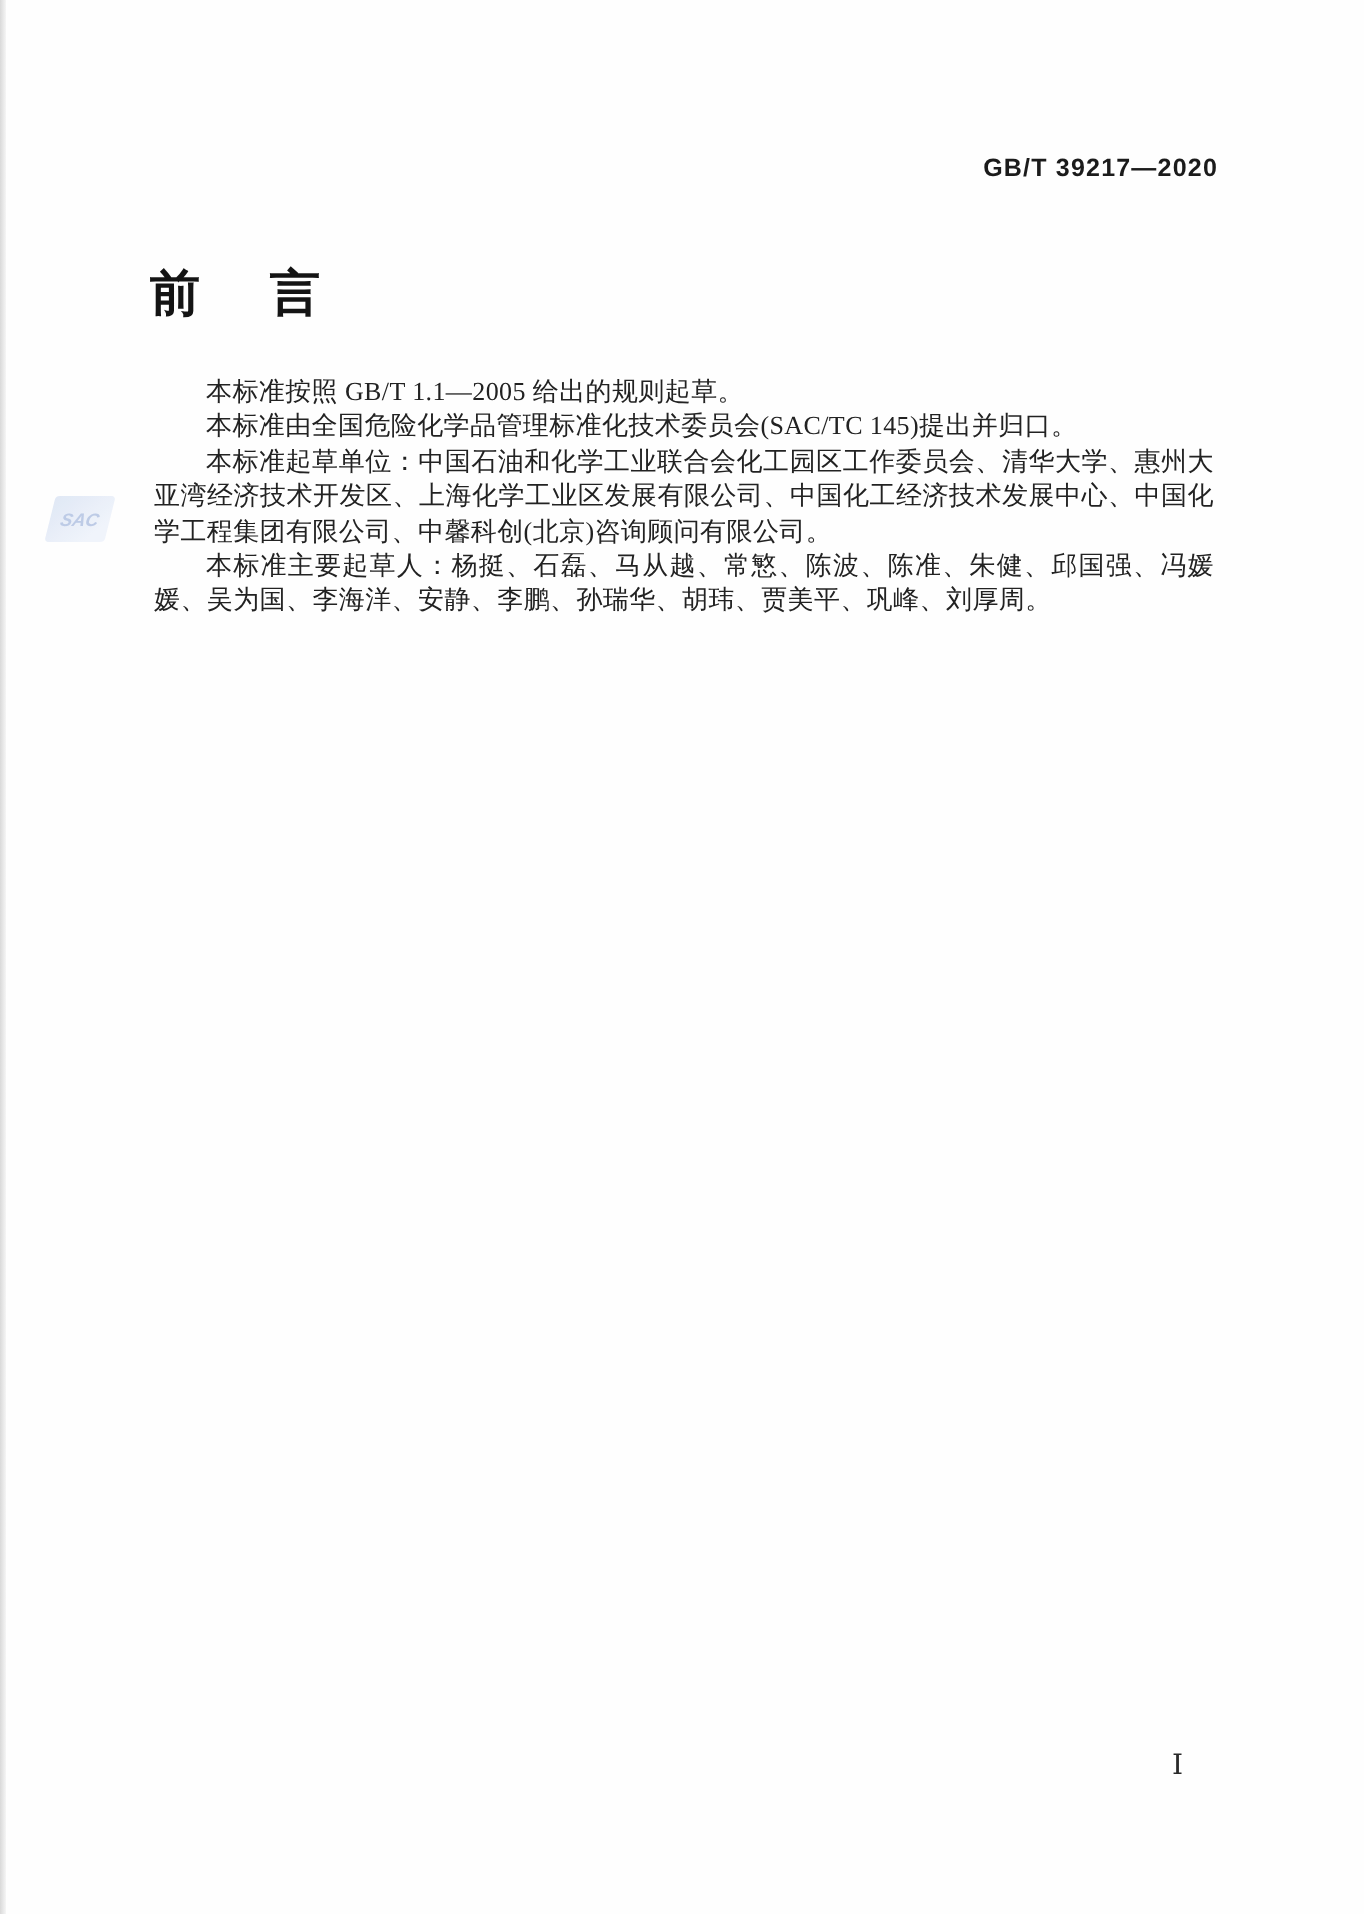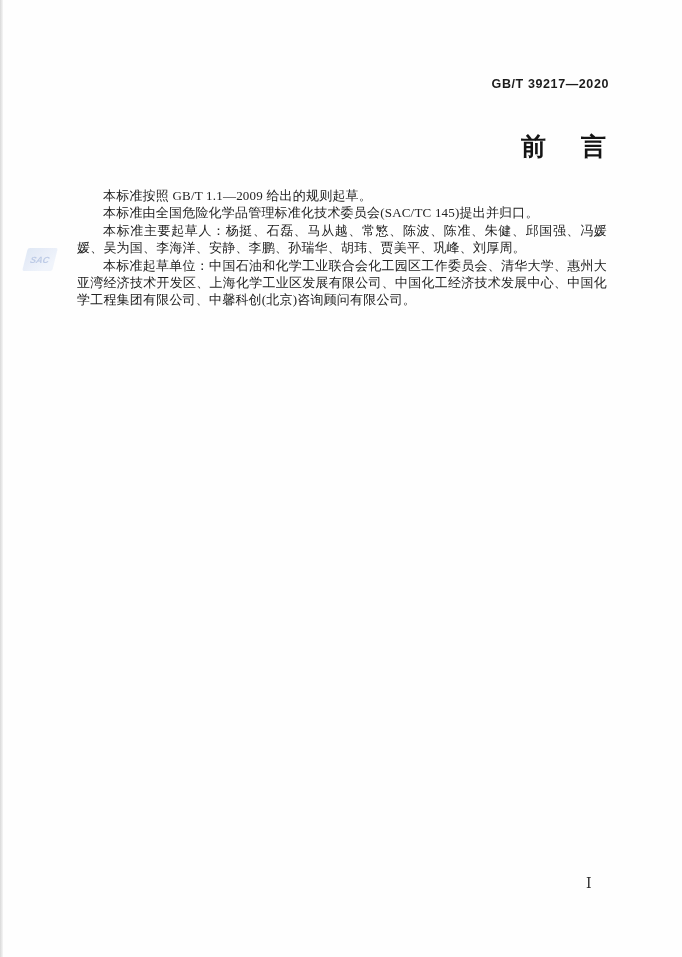--- a/index.html
+++ b/index.html
@@ -35,21 +35,21 @@
     letter-spacing: 0.6px;
     color: #1b1b1b;
     white-space: nowrap;
   }
   .fw-title {
     position: absolute;
     top: 130px;
     left: 75px;
     width: 532px;
     margin: 0;
-    text-align: right;
+    text-align: left;
     font-family: "Liberation Sans", "DejaVu Sans", sans-serif;
     font-weight: 700;
     font-size: 25px;
     color: #141414;
     letter-spacing: 1px;
   }
   .fw-title .title-gap {
     display: inline-block;
     width: 34px;
   }
@@ -102,23 +102,23 @@
 
 <div class="page">
 
   <div class="scan-edge"></div>
 
   <div class="std-code">GB/T 39217—2020</div>
 
   <h1 class="fw-title"><span>前</span><span class="title-gap"></span><span>言</span></h1>
 
   <main class="doc-body">
-    <p>本标准按照 GB/T 1.1—2009 给出的规则起草。</p>
+    <p>本标准按照 GB/T 1.1—2005 给出的规则起草。</p>
     <p>本标准由全国危险化学品管理标准化技术委员会(SAC/TC 145)提出并归口。</p>
+    <p>本标准起草单位：中国石油和化学工业联合会化工园区工作委员会、清华大学、惠州大亚湾经济技术开发区、上海化学工业区发展有限公司、中国化工经济技术发展中心、中国化学工程集团有限公司、中馨科创(北京)咨询顾问有限公司。</p>
     <p>本标准主要起草人：杨挺、石磊、马从越、常慜、陈波、陈准、朱健、邱国强、冯媛媛、吴为国、李海洋、安静、李鹏、孙瑞华、胡玮、贾美平、巩峰、刘厚周。</p>
-    <p>本标准起草单位：中国石油和化学工业联合会化工园区工作委员会、清华大学、惠州大亚湾经济技术开发区、上海化学工业区发展有限公司、中国化工经济技术发展中心、中国化学工程集团有限公司、中馨科创(北京)咨询顾问有限公司。</p>
   </main>
 
   <div class="watermark">SAC</div>
 
   <div class="page-num">Ⅰ</div>
 
 </div>
 
 </body></html>

